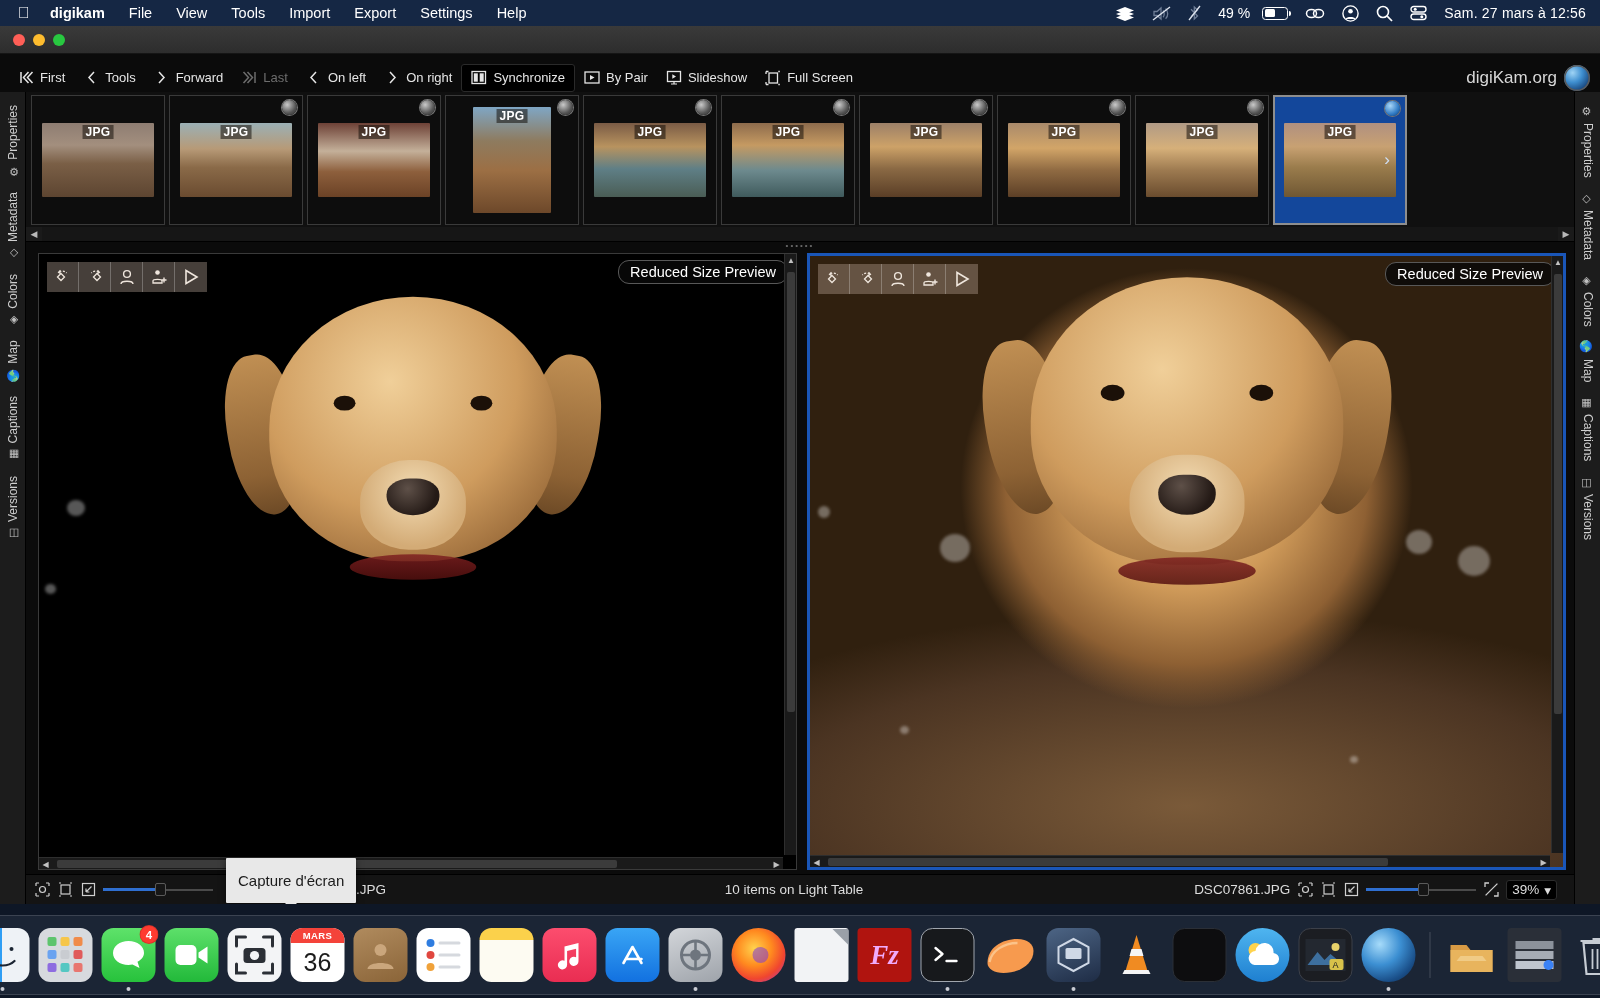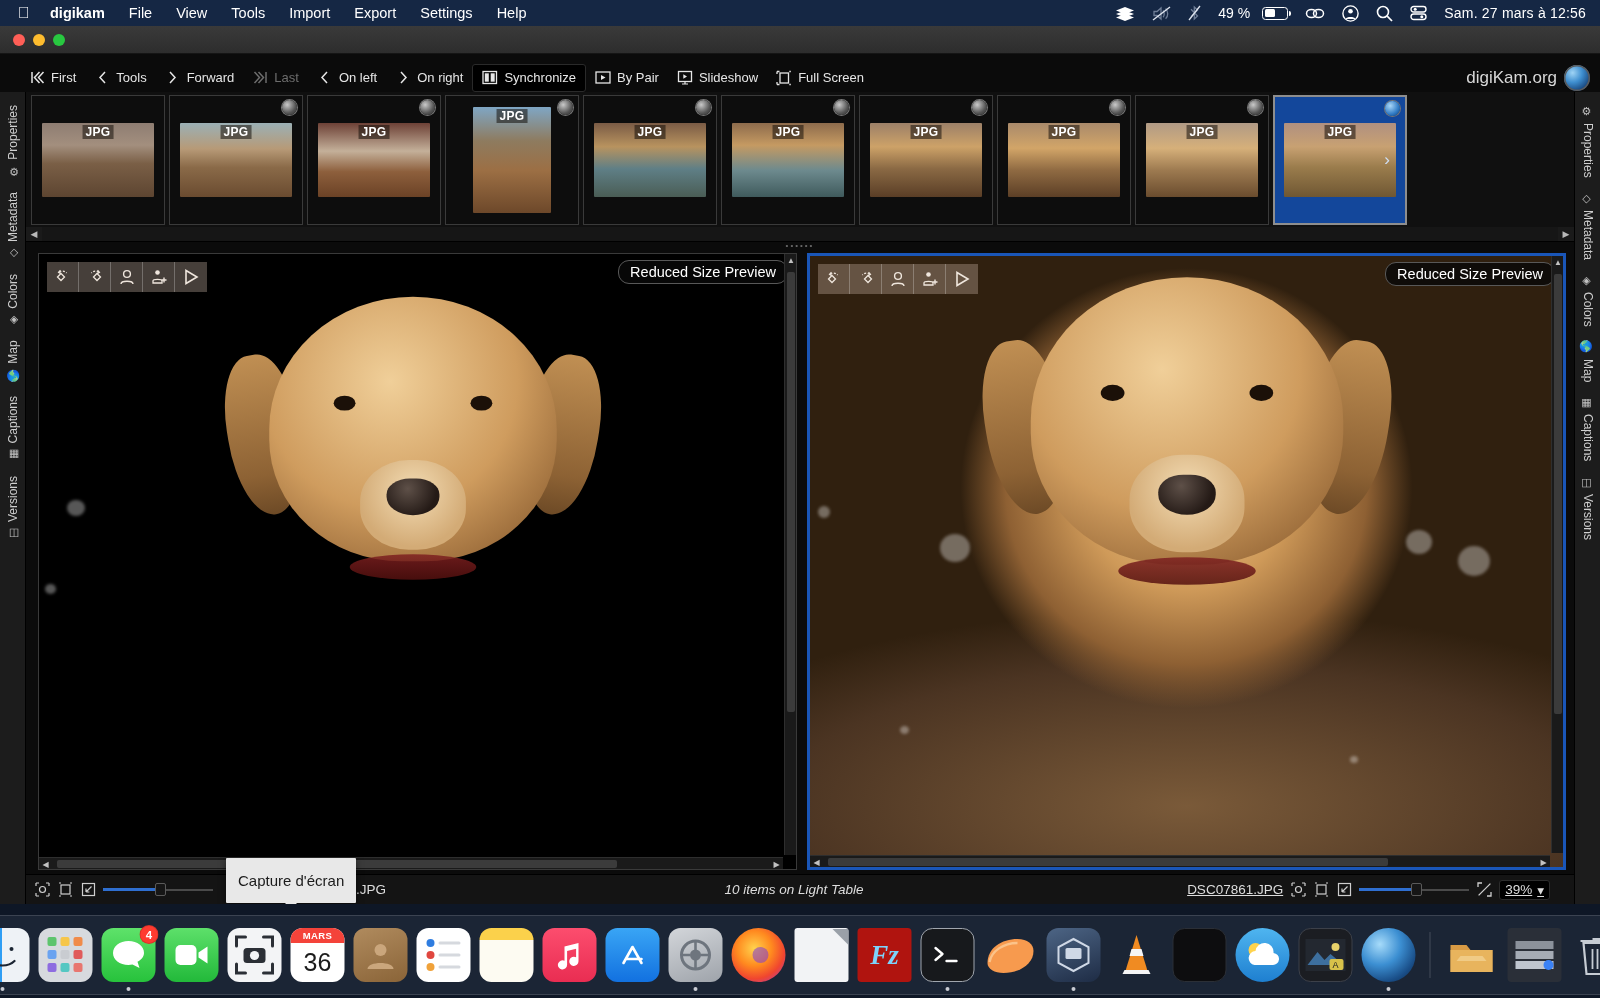--- a/index.html
+++ b/index.html
@@ -46,21 +46,21 @@
   .light { width:12px; height:12px; border-radius:50%; }
   .l-red{background:#ff5f57;} .l-yel{background:#febc2e;} .l-grn{background:#28c840;}
   .win-title {
     position:absolute; left:0; right:0; text-align:center;
     color:#e8e8e8; font-size:13.5px; font-weight:bold; pointer-events:none;
   }
 
   
   .toolbar {
     height:48px; background:#0b0b0b; border-bottom:1px solid #000;
-    display:flex; align-items:center; padding-left:20px; position:relative;
+    display:flex; align-items:center; padding-left:9px; position:relative;
   }
   .tb-btn {
     display:flex; align-items:center; gap:6px; height:28px; padding:0 9px;
     color:#e6e6e6; font-size:13px; border-radius:3px; white-space:nowrap;
   }
   .tb-btn.disabled { color:#6d6d6d; }
   .tb-btn.active { background:#000; border:1px solid #2a2a2a; }
   .tb-ic { display:inline-flex; align-items:center; justify-content:center; width:16px; height:16px; }
   .brand {
     position:absolute; right:10px; display:flex; align-items:center; gap:7px;
@@ -198,22 +198,22 @@
   .sc-thumb-v { position:absolute; left:2px; right:2px; top:18px; height:440px; background:#3b3b3b; border-radius:2px;}
   .sc-thumb-h { position:absolute; top:2px; bottom:2px; left:18px; width:560px; background:#3b3b3b; border-radius:2px;}
 
   
   .statusbar {
     position:absolute; left:0; right:0; bottom:0; height:30px; background:#141414;
     border-top:1px solid #000; display:flex; align-items:center; color:#ddd; font-size:13.5px;
   }
   .st-group { display:flex; align-items:center; gap:7px; }
   .st-left { margin-left:8px; }
-  .st-right { margin-right:24px;text-decoration:underline; }
-  .st-center { position:absolute; left:0; right:12px; text-align:center; pointer-events:none;font-style:italic; }
+  .st-right { margin-right:17px; }
+  .st-center { position:absolute; left:0; right:12px; text-align:center; pointer-events:none; }
   .st-ic { width:16px; height:16px; display:inline-flex; align-items:center; justify-content:center; color:#cfcfcf; }
   .zslider { position:relative; width:110px; height:14px; display:flex; align-items:center; }
   .zslider .track { position:absolute; left:0; right:0; height:2px; background:#4a4a4a; }
   .zslider .fill { position:absolute; left:0; width:54px; height:3px; background:#2f6fd0; }
   .zslider .knob { position:absolute; left:52px; width:11px; height:13px; background:#161616; border:1px solid #5a5a5a; border-radius:2px; }
   .zval { min-width:40px; text-align:right; }
   .zcombo { display:flex; align-items:center; gap:5px; background:#000; border:1px solid #2c2c2c; border-radius:3px; padding:1px 5px; }
   .fname { white-space:nowrap; }
 
   .tooltip {
@@ -901,21 +901,21 @@
       <div class="dockitem">
         <div class="di" style="background:#f2f3f5; border-radius:3px;">
           <svg width="54" height="54" viewBox="0 0 54 54">
               <path d="M38 1 54 17V1z" fill="#9aa0a8"></path>
             </svg>
         </div>
       </div>
 
       <div class="dockitem">
         <div class="di" style="background:#b0140f; border-radius:4px;">
-          <span style="font-size:27px;font-weight:bold;font-style:italic;color:#7dd3fc;font-family:'Liberation Serif',serif;">Fz</span>
+          <span style="font-size:27px;font-weight:bold;font-style:italic;color:#f0abfc;font-family:'Liberation Serif',serif;">Fz</span>
         </div>
       </div>
 
       <div class="dockitem">
         <div class="di" style="background:#17191c; border:1.6px solid #a0a6ae;">
           <svg width="32" height="24" viewBox="0 0 32 24">
               <path d="M4 5l7 6-7 6" fill="none" stroke="#fff" stroke-width="2.4" stroke-linecap="round" stroke-linejoin="round"></path>
               <path d="M15 18h10" stroke="#fff" stroke-width="2.4" stroke-linecap="round"></path>
             </svg>
         </div>

